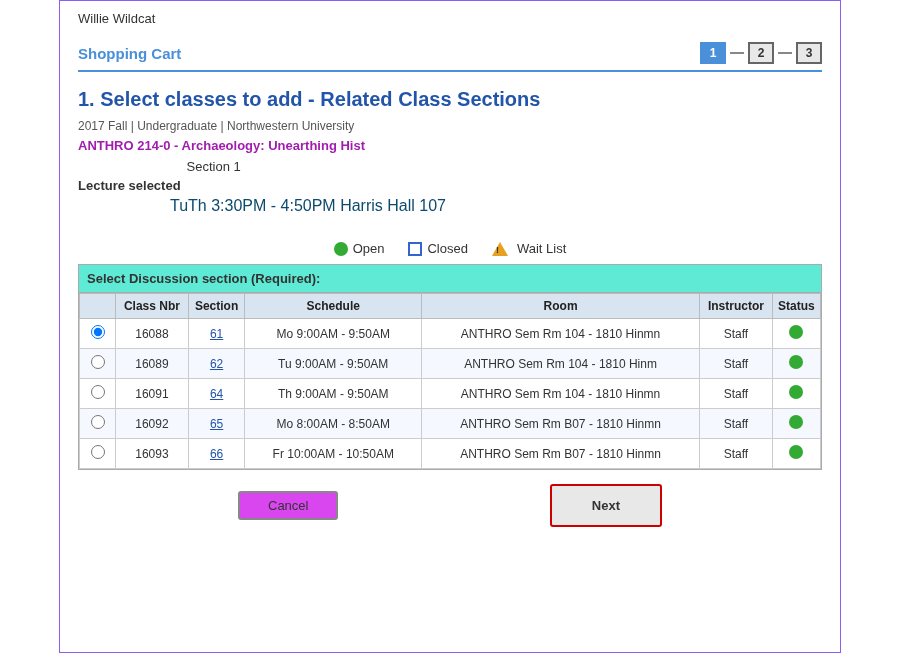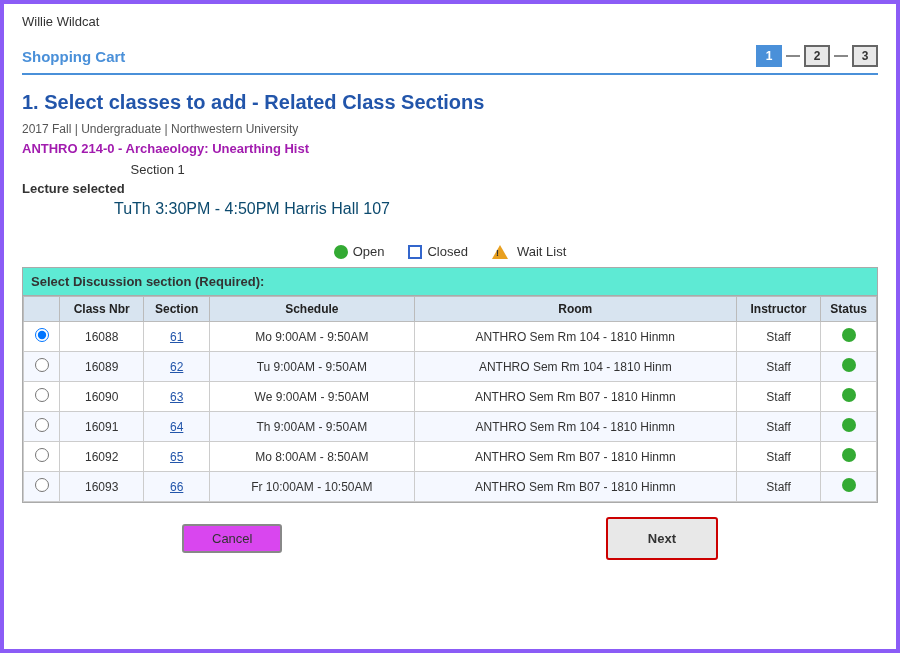--- a/index.html
+++ b/index.html
@@ -3,22 +3,22 @@
   <meta charset="utf-8">
   <style>
     * { box-sizing: border-box; margin: 0; padding: 0; }
     body {
       font-family: Arial, sans-serif;
       font-size: 13px;
       background: #fff;
       color: #333;
     }
     .outer-border {
-      border: 4px solid #8b5cf6;
-      width: 900px;
+      border: 1px solid #8b5cf6;
+      width: 782px;
       min-height: 653px;
       margin: 0 auto;
       padding: 10px 18px 18px 18px;
       background: #fff;
     }
     .user-name {
       font-size: 13px;
       color: #333;
       margin-bottom: 10px;
       padding-bottom: 6px;
@@ -303,29 +303,20 @@
             <td class="radio-col"><input type="radio" name="discussion-section" style=""></td>
             <td>16089</td>
             <td><span class="section-link">62</span></td>
             <td>Tu 9:00AM - 9:50AM</td>
             <td>ANTHRO Sem Rm 104 - 1810 Hinm</td>
             <td>Staff</td>
             <td><span class="green-dot"></span></td>
           </tr>
           <tr>
             <td class="radio-col"><input type="radio" name="discussion-section" style=""></td>
-            <td>16090</td>
-            <td><span class="section-link">63</span></td>
-            <td>We 9:00AM - 9:50AM</td>
-            <td>ANTHRO Sem Rm B07 - 1810 Hinmn</td>
-            <td>Staff</td>
-            <td><span class="green-dot"></span></td>
-          </tr>
-          <tr>
-            <td class="radio-col"><input type="radio" name="discussion-section" style=""></td>
             <td>16091</td>
             <td><span class="section-link">64</span></td>
             <td>Th 9:00AM - 9:50AM</td>
             <td>ANTHRO Sem Rm 104 - 1810 Hinmn</td>
             <td>Staff</td>
             <td><span class="green-dot"></span></td>
           </tr>
           <tr>
             <td class="radio-col"><input type="radio" name="discussion-section" style=""></td>
             <td>16092</td>

